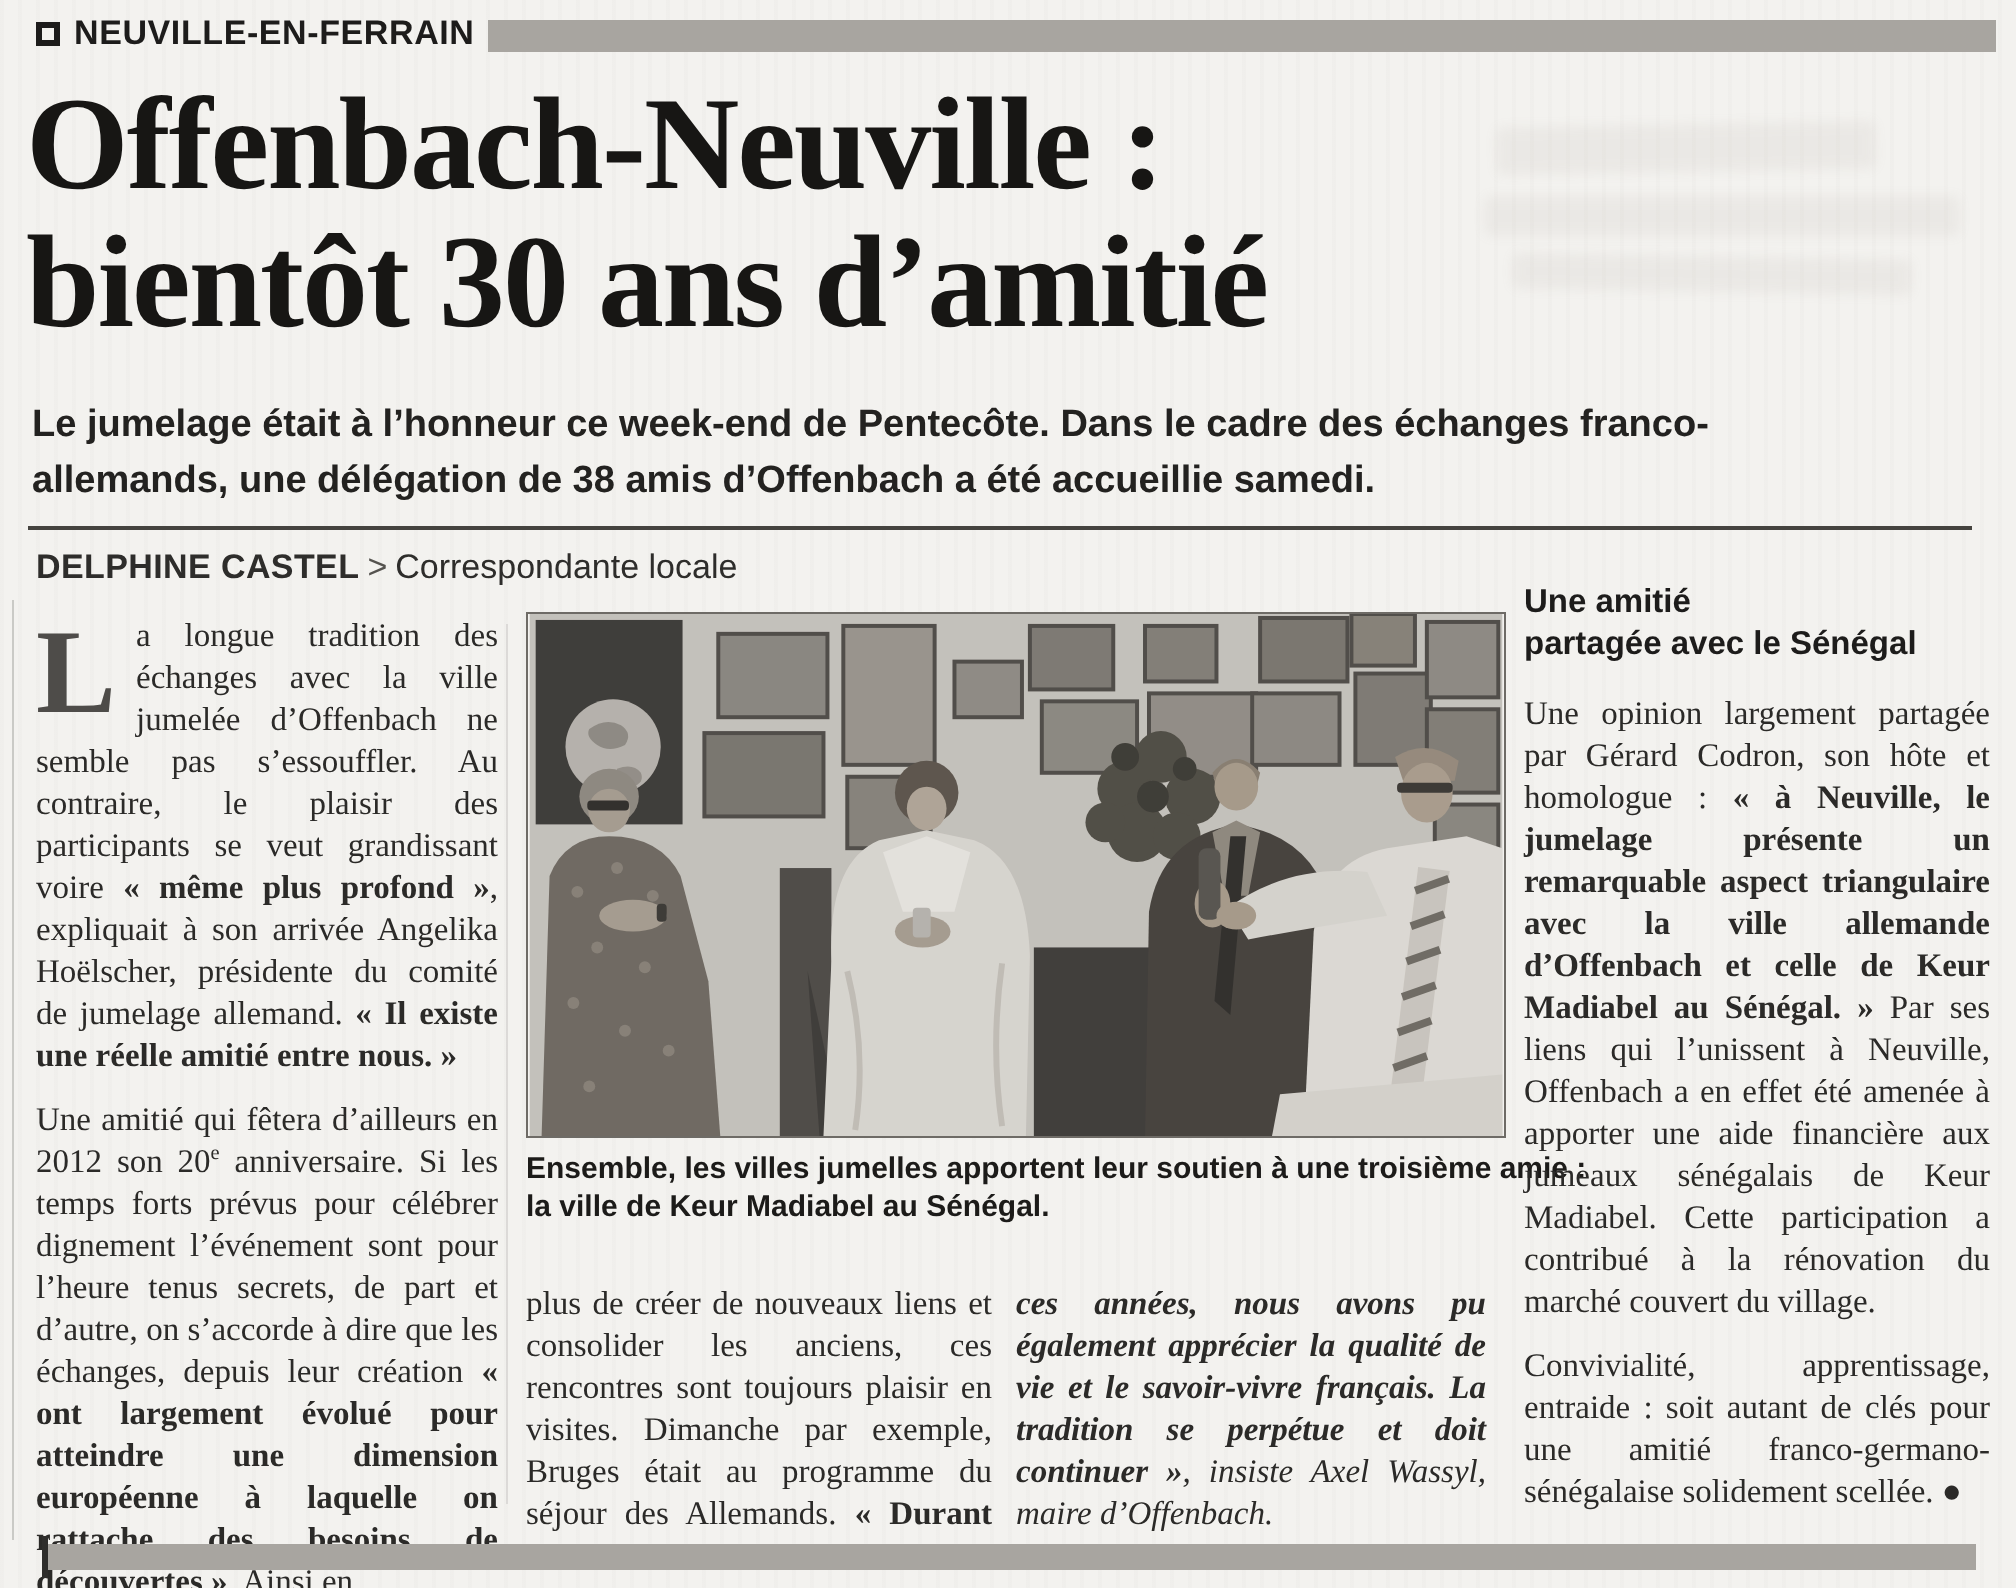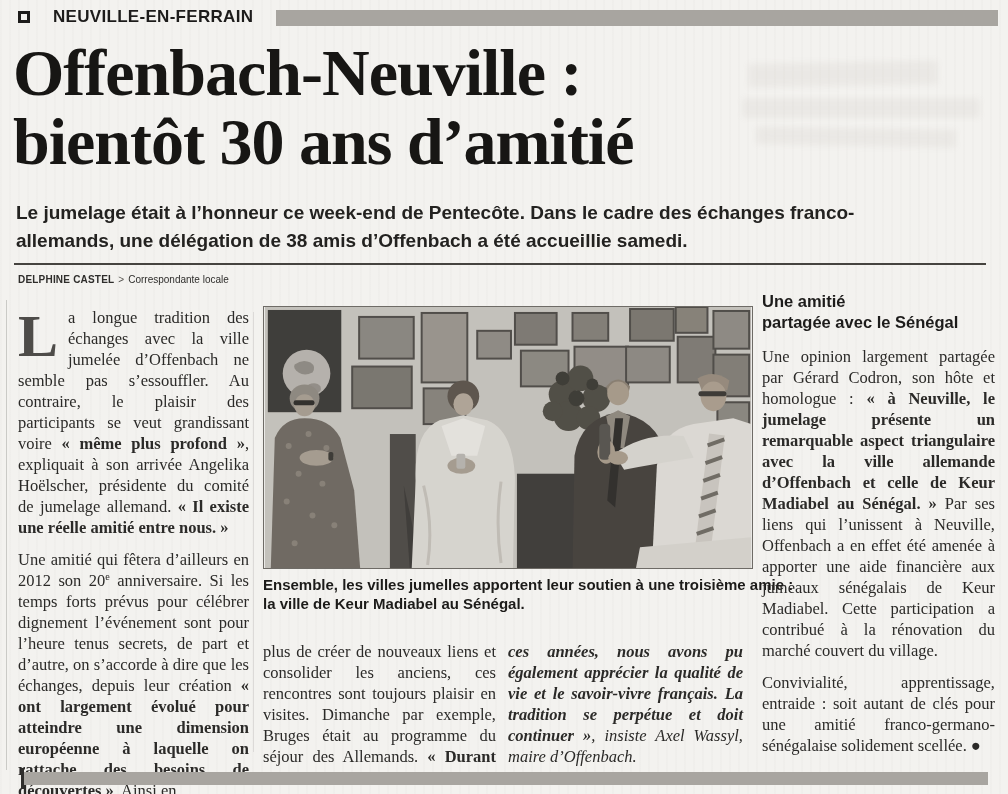--- a/index.html
+++ b/index.html
@@ -8,31 +8,31 @@
   }
   *{box-sizing:border-box;}
   body{margin:0;background:#e8e7e4;}
   .paper{
     position:relative;width:1008px;height:794px;margin:0 auto;
     background:var(--paper);
     background-image:repeating-linear-gradient(90deg, rgba(80,75,70,0.018) 0 2px, rgba(0,0,0,0) 2px 9px);
     font-family:"Liberation Serif", serif;color:var(--ink);overflow:hidden;
   }
   
-  .section-header{position:absolute;left:18px;top:7px;right:10px;display:flex;align-items:center;gap:23px;}
+  .section-header{position:absolute;left:18px;top:7px;right:10px;display:flex;align-items:center;gap:7px;}
   .section-square{width:12px;height:12px;border:3px solid var(--sans-ink);flex:0 0 auto;}
   .section-title{font-family:"Liberation Sans", sans-serif;font-weight:bold;font-size:17px;letter-spacing:.3px;color:var(--sans-ink);white-space:nowrap;}
   .section-bar{flex:1 1 auto;height:16px;background:var(--bar-gray);margin-top:1px;}
   
   .headline{position:absolute;left:13px;top:38px;font-weight:bold;font-size:66px;line-height:69px;letter-spacing:-1px;color:var(--headline-ink);}
   
   .standfirst{position:absolute;left:16px;top:199px;width:935px;font-family:"Liberation Sans", sans-serif;font-weight:bold;font-size:19px;line-height:28px;color:#232220;}
   .rule{position:absolute;left:14px;top:263px;width:972px;height:2px;background:#45433f;}
   
-  .byline{position:absolute;left:18px;top:274px;font-family:"Liberation Sans", sans-serif;font-size:10px;color:#2e2d2b;}
+  .byline{position:absolute;left:18px;top:274px;font-family:"Liberation Sans", sans-serif;font-size:17px;color:#2e2d2b;}
   .byline .author{font-weight:bold;letter-spacing:.2px;}
   .byline .sep{margin:0 4px;color:#55534f;}
   
   .bodytext{font-size:16.5px;line-height:21px;text-align:justify;color:var(--ink);}
   .bodytext p{margin:0 0 11px 0;}
   .b{font-weight:bold;}
   sup{font-size:.62em;line-height:0;vertical-align:super;}
   .col1{position:absolute;left:18px;top:307px;width:231px;}
   .col2{position:absolute;left:263px;top:641px;width:233px;}
   .col3{position:absolute;left:508px;top:641px;width:235px;font-style:italic;}

